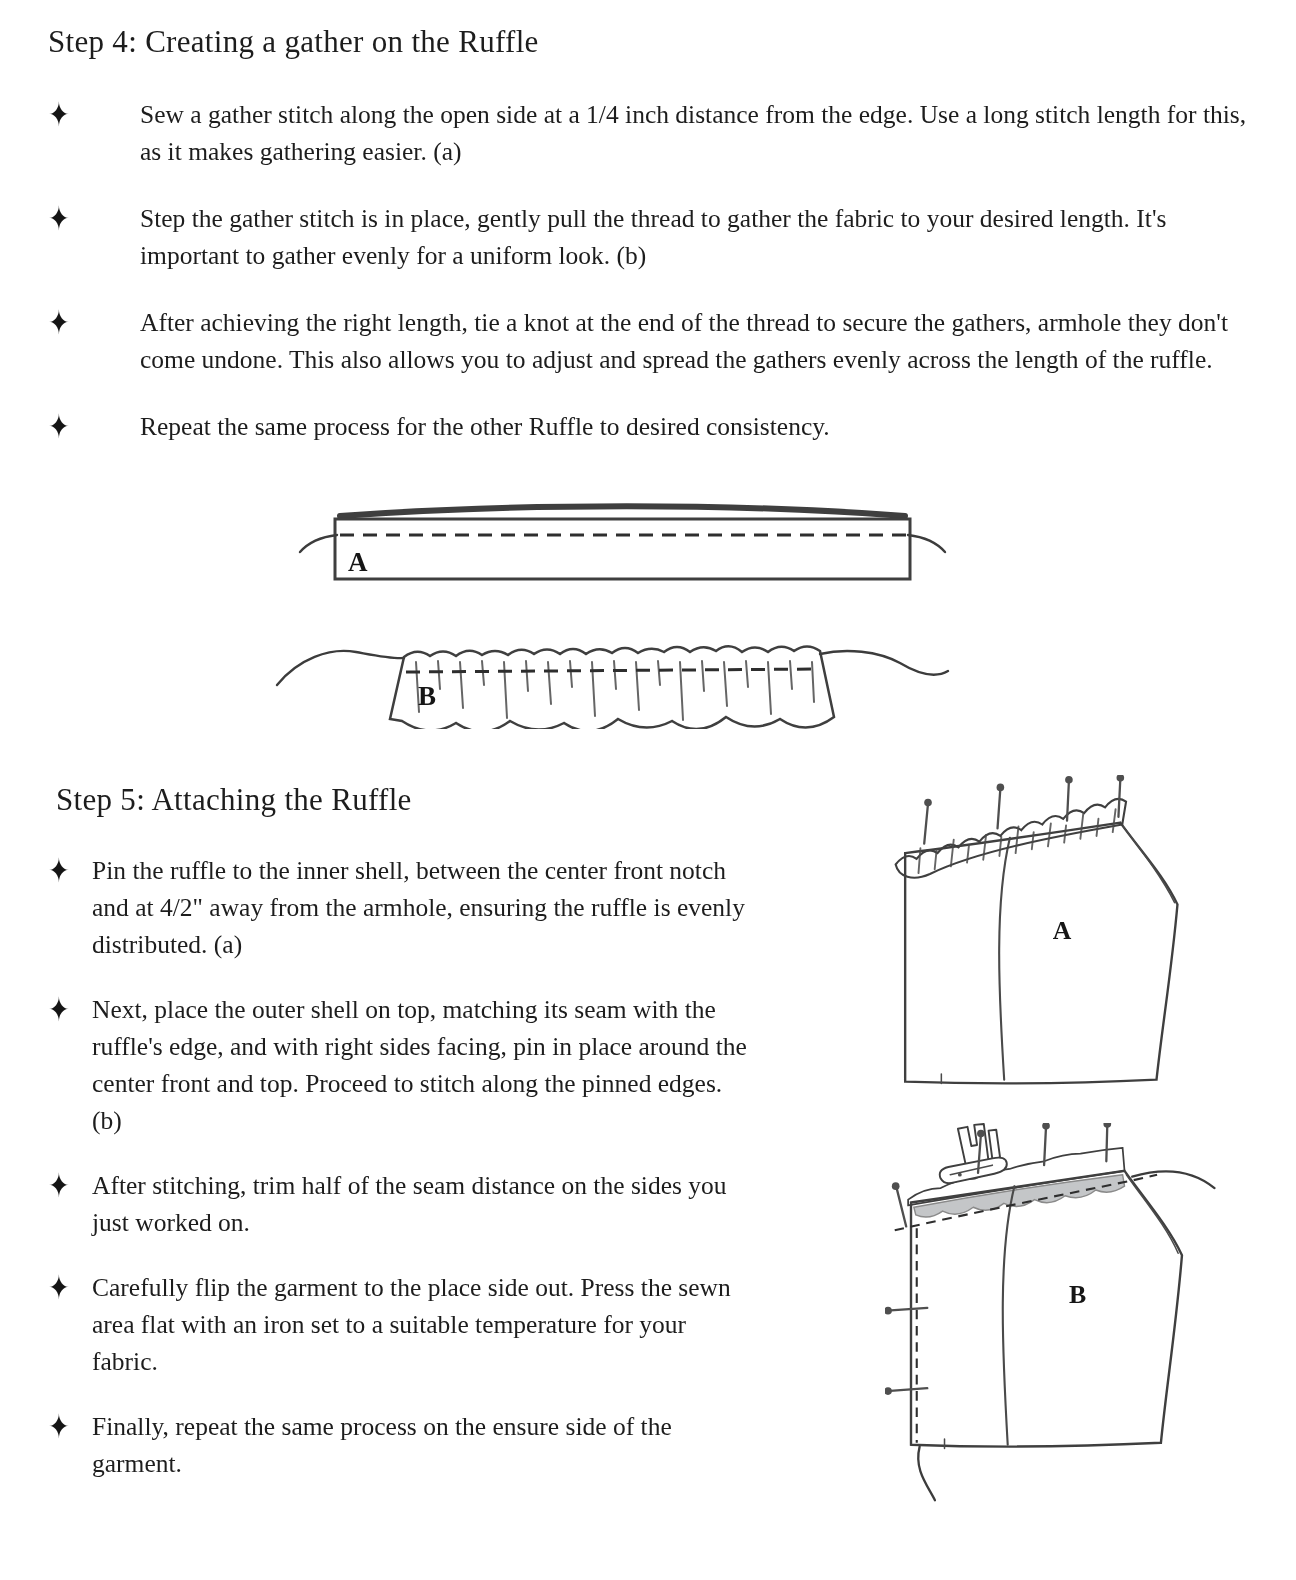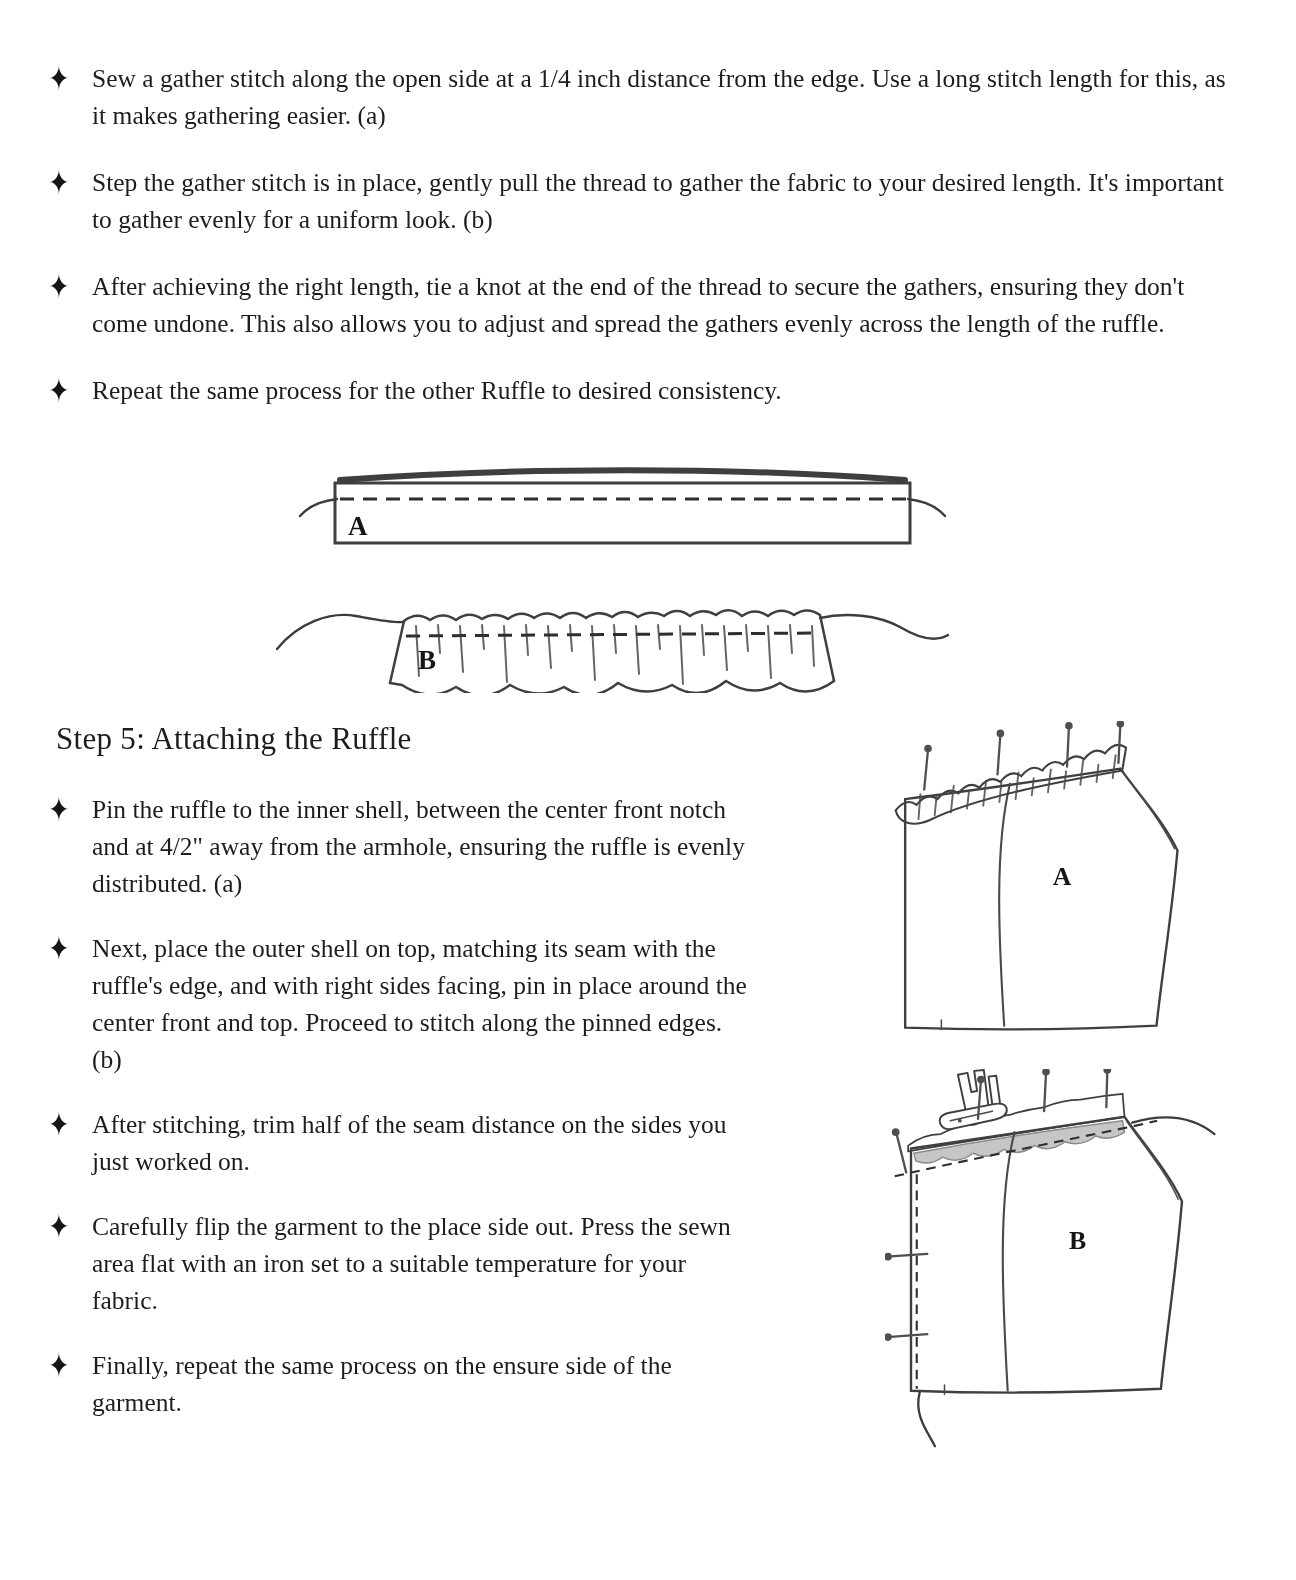--- a/index.html
+++ b/index.html
@@ -9,23 +9,23 @@
   }
   .page{box-sizing:border-box;width:1296px;height:1580px;padding:24px 48px 0 48px;}
   .step-heading{font-size:31px;font-weight:normal;margin:0;letter-spacing:.3px;}
   ul.bullets{list-style:none;margin:36px 0 0 0;padding:0;}
   ul.bullets li{display:flex;align-items:flex-start;margin:0 0 30px 0;font-size:25.5px;line-height:37px;}
   .star{
     flex:0 0 44px;font-family:"DejaVu Sans", sans-serif;font-size:26px;line-height:37px;
     color:#151515;transform:scaleY(1.28);transform-origin:50% 45%;
   }
   .btext{flex:1;}
-  .s4 .btext{max-width:1140px;}
+  .s4 .btext{max-width:1140px;margin-left:48px;}
   .figure1{margin:44px 0 0 0;}
-  .s5wrap{display:flex;margin-top:24px;}
+  .s5wrap{display:flex;margin-top:42px;align-items:flex-end;}
   .s5left{width:714px;flex:0 0 714px;}
   .s5left .step-heading{margin-left:8px;}
   .s5left ul.bullets{margin-top:34px;}
   .s5left ul.bullets li{margin-bottom:28px;}
   .s5left .btext{max-width:658px;}
   .s5right{flex:1;display:flex;flex-direction:column;align-items:flex-end;padding-right:18px;}
   .s5right .fig{margin-bottom:26px;}
   
   .outl{fill:none;stroke:#3f3f3f;stroke-width:2.5;stroke-linecap:round;}
   .thin{fill:none;stroke:#4a4a4a;stroke-width:1.6;stroke-linecap:round;}
@@ -37,32 +37,33 @@
   .pinhead{fill:#4f4f4f;stroke:none;}
   .flabel{font-family:"Liberation Serif", serif;font-weight:bold;font-size:27px;fill:#161616;}
   .foot{fill:#ffffff;stroke:#3f3f3f;stroke-width:2;stroke-linejoin:round;}
 </style>
 </head>
 <body>
 
 <div class="page">
 
   <section class="s4">
+    <h1 class="step-heading">Step 4: Creating a gather on the Ruffle</h1>
     <ul class="bullets">
       <li>
         <span class="star">✦</span>
         <span class="btext">Sew a gather stitch along the open side at a 1/4 inch distance from the edge. Use a long stitch length for this, as it makes gathering easier. (a)</span>
       </li>
       <li>
         <span class="star">✦</span>
         <span class="btext">Step the gather stitch is in place, gently pull the thread to gather the fabric to your desired length. It's important to gather evenly for a uniform look. (b)</span>
       </li>
       <li>
         <span class="star">✦</span>
-        <span class="btext">After achieving the right length, tie a knot at the end of the thread to secure the gathers, ensuring they don't come undone. This also allows you to adjust and spread the gathers evenly across the length of the ruffle.</span>
+        <span class="btext">After achieving the right length, tie a knot at the end of the thread to secure the gathers, armhole they don't come undone. This also allows you to adjust and spread the gathers evenly across the length of the ruffle.</span>
       </li>
       <li>
         <span class="star">✦</span>
         <span class="btext">Repeat the same process for the other Ruffle to desired consistency.</span>
       </li>
     </ul>
 
     <figure class="figure1" style="margin-left:0;margin-right:0;">
       <svg width="1200" height="240" viewBox="0 0 1200 240">
 

